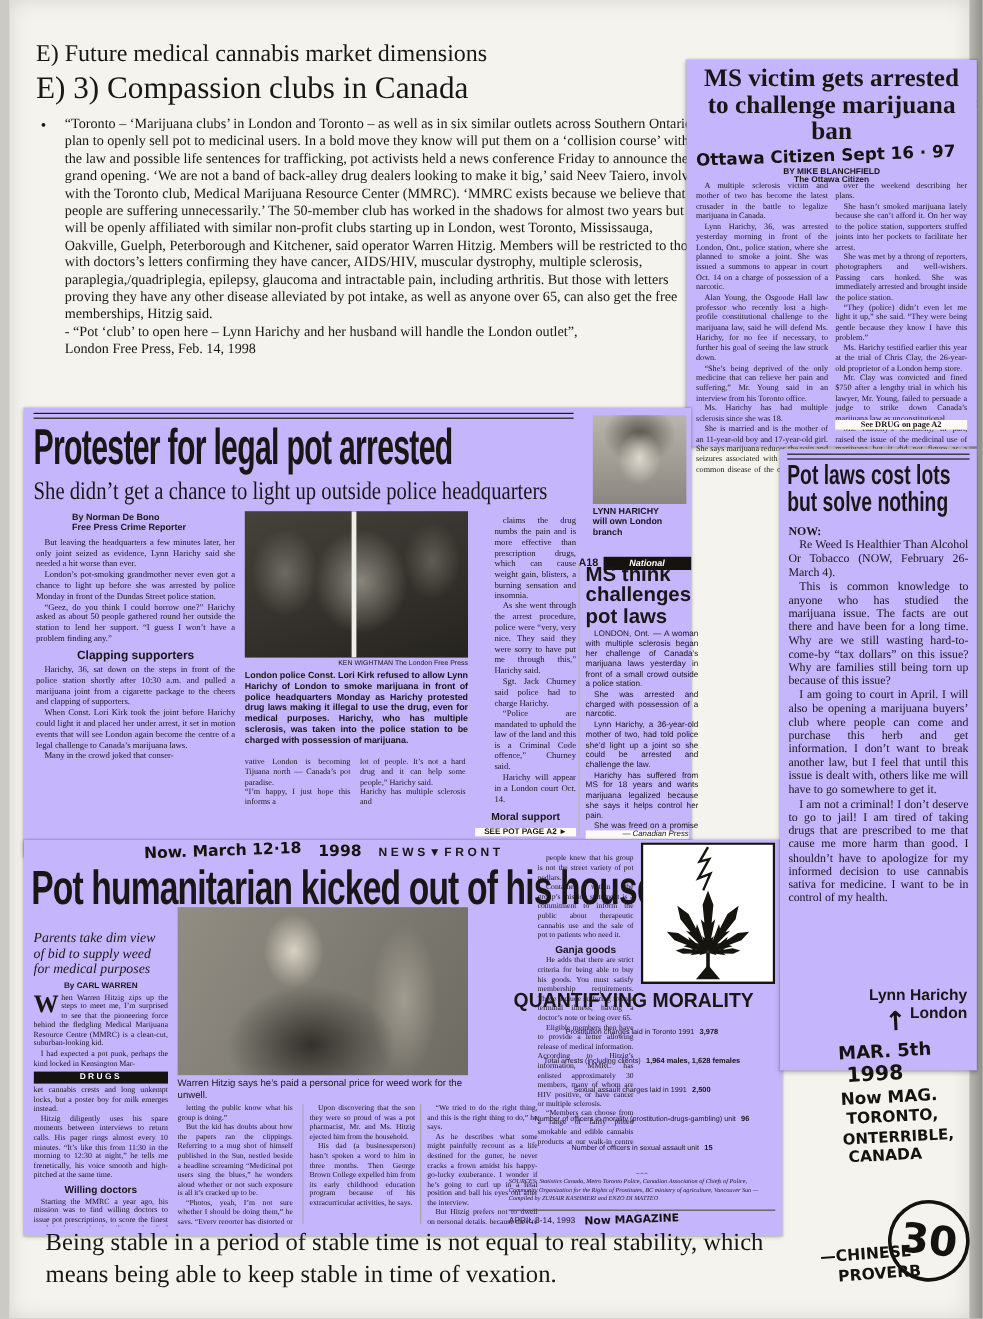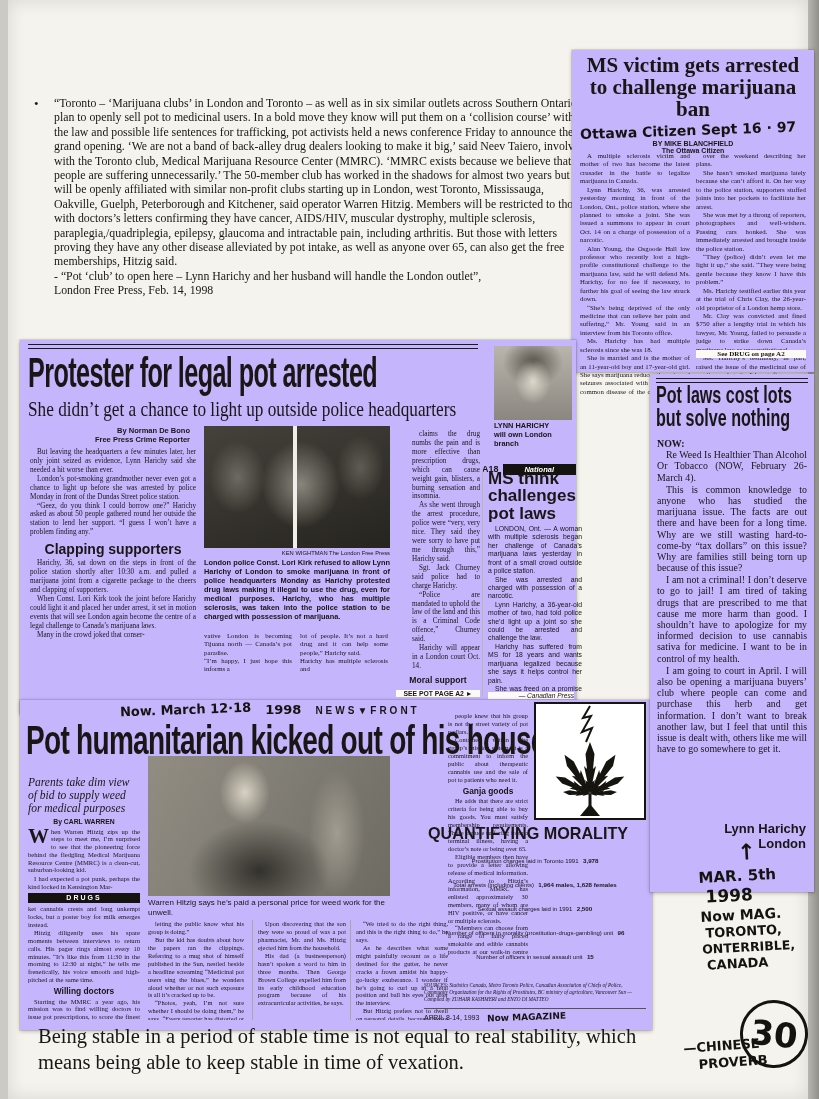--- a/index.html
+++ b/index.html
@@ -41,20 +41,24 @@
 </style>
 </head>
 <body>
 <div id="canvas">
   <div class="page"></div>
   <div class="edge-right"></div>
   <div class="abs" style="left:786px;top:84px;width:28px;">
       <div class="rule2"></div>
     </div>
 
+  <div class="abs" style="left:30px;top:34px;width:560px;">
+    <div style="font-size:20px;">E) Future medical cannabis market dimensions</div>
+    <div style="font-size:26px;margin-top:2px;">E) 3) Compassion clubs in Canada</div>
+  </div>
   <div class="abs" style="left:34px;top:96px;width:552px;display:flex;">
     <div style="width:20px;font-size:13px;">•</div>
     <div style="flex:1;font-size:11.8px;line-height:1.22;text-align:left;">
       <div>“Toronto – ‘Marijuana clubs’ in London and Toronto – as well as in six similar outlets across Southern Ontario – plan to openly sell pot to medicinal users. In a bold move they know will put them on a ‘collision course’ with the law and possible life sentences for trafficking, pot activists held a news conference Friday to announce their grand opening. ‘We are not a band of back-alley drug dealers looking to make it big,’ said Neev Taiero, involved with the Toronto club, Medical Marijuana Resource Center (MMRC). ‘MMRC exists because we believe that people are suffering unnecessarily.’ The 50-member club has worked in the shadows for almost two years but will be openly affiliated with similar non-profit clubs starting up in London, west Toronto, Mississauga, Oakville, Guelph, Peterborough and Kitchener, said operator Warren Hitzig. Members will be restricted to those with doctors’s letters confirming they have cancer, AIDS/HIV, muscular dystrophy, multiple sclerosis, paraplegia,/quadriplegia, epilepsy, glaucoma and intractable pain, including arthritis. But those with letters proving they have any other disease alleviated by pot intake, as well as anyone over 65, can also get the free memberships, Hitzig said.</div>
       <div>- “Pot ‘club’ to open here – Lynn Harichy and her husband will handle the London outlet”,</div>
       <div>London Free Press, Feb. 14, 1998</div>
     </div>
   </div>
 
   <div class="clip" style="left:572px;top:50px;width:242px;height:322px;">
@@ -87,32 +91,32 @@
   </div>
 
   <div class="clip" style="left:20px;top:340px;width:556px;height:374px;">
     <div class="abs rule2" style="left:8px;top:4px;width:450px;"></div>
     <div class="abs" style="left:8px;top:57px;font-size:21px;">
       <span class="cond" style="transform:scaleX(.82);">She didn’t get a chance to light up outside police headquarters</span>
     </div>
     <div class="abs sans" style="left:8px;top:9px;font-size:42px;font-weight:700;letter-spacing:-1px;">
       <span class="cond" style="transform:scaleX(.60);">Protester for legal pot arrested</span>
     </div>
-    <div class="abs sans" style="left:40px;top:86px;width:130px;text-align:right;font-size:7.5px;font-weight:700;">
+    <div class="abs sans" style="left:40px;top:86px;width:130px;text-align:left;font-size:7.5px;font-weight:700;">
       <div>By Norman De Bono</div>
       <div>Free Press Crime Reporter</div>
     </div>
 
     <div class="abs colbox" style="left:10px;top:108px;width:166px;height:254px;">
       <div class="para np" style="font-size:7.2px;">
           <p>But leaving the headquarters a few minutes later, her only joint seized as evidence, Lynn Harichy said she needed a hit worse than ever.</p>
           <p>London’s pot-smoking grandmother never even got a chance to light up before she was arrested by police Monday in front of the Dundas Street police station.</p>
           <p>“Geez, do you think I could borrow one?” Harichy asked as about 50 people gathered round her outside the station to lend her support. “I guess I won’t have a problem finding any.”</p>
         </div>
-      <div class="subhead-center" style="font-size:14px;margin:4px 0 2px;">Clapping supporters</div>
+      <div class="subhead-center" style="font-size:10px;margin:4px 0 2px;">Clapping supporters</div>
       <div class="para np" style="font-size:7.2px;">
           <p>Harichy, 36, sat down on the steps in front of the police station shortly after 10:30 a.m. and pulled a marijuana joint from a cigarette package to the cheers and clapping of supporters.</p>
           <p>When Const. Lori Kirk took the joint before Harichy could light it and placed her under arrest, it set in motion events that will see London again become the centre of a legal challenge to Canada’s marijuana laws.</p>
           <p>Many in the crowd joked that conser-</p>
         </div>
     </div>
 
     <div class="photo photo-arrest" style="left:184px;top:86px;width:186px;height:122px;">
       <div class="photo-split"></div>
     </div>
@@ -272,22 +276,22 @@
     <div class="abs rule2" style="left:6px;top:4px;width:152px;"></div>
     <div class="abs sans" style="left:6px;top:10px;font-size:23px;font-weight:700;line-height:1.02;">
       <div><span class="cond" style="transform:scaleX(.70);">Pot laws cost lots</span></div>
       <div><span class="cond" style="transform:scaleX(.70);">but solve nothing</span></div>
     </div>
     <div class="abs colbox" style="left:7px;top:64px;width:150px;height:378px;font-size:9.9px;line-height:1.13;">
       <div style="font-weight:700;">NOW:</div>
       <div class="para" style="font-size:9.9px;">
           <p style="text-indent:9px;margin-bottom:1px;">Re Weed Is Healthier Than Alcohol Or Tobacco (NOW, February 26-March 4).</p>
           <p style="text-indent:9px;margin-bottom:1px;">This is common knowledge to anyone who has studied the marijuana issue. The facts are out there and have been for a long time. Why are we still wasting hard-to-come-by “tax dollars” on this issue? Why are families still being torn up because of this issue?</p>
+          <p style="text-indent:9px;margin-bottom:1px;">I am going to court in April. I will also be opening a marijuana buyers’ club where people can come and purchase this herb and get information. I don’t want to break another law, but I feel that until this issue is dealt with, others like me will have to go somewhere to get it.</p>
           <p style="text-indent:9px;margin-bottom:1px;">I am not a criminal! I don’t deserve to go to jail! I am tired of taking drugs that are prescribed to me that cause me more harm than good. I shouldn’t have to apologize for my informed decision to use cannabis sativa for medicine. I want to be in control of my health.</p>
-          <p style="text-indent:9px;margin-bottom:1px;">I am going to court in April. I will also be opening a marijuana buyers’ club where people can come and purchase this herb and get information. I don’t want to break another law, but I feel that until this issue is dealt with, others like me will have to go somewhere to get it.</p>
         </div>
     </div>
     <div class="abs sans" style="right:8px;top:448px;text-align:right;font-size:13px;font-weight:700;line-height:1.15;">
       <div>Lynn Harichy</div>
       <div>London</div>
     </div>
   </div>
 
   <div class="abs hand" style="left:700px;top:838px;width:112px;transform:rotate(-3deg);line-height:1.25;z-index:30;">
     <div style="font-size:22px;padding-left:40px;">↑</div>

